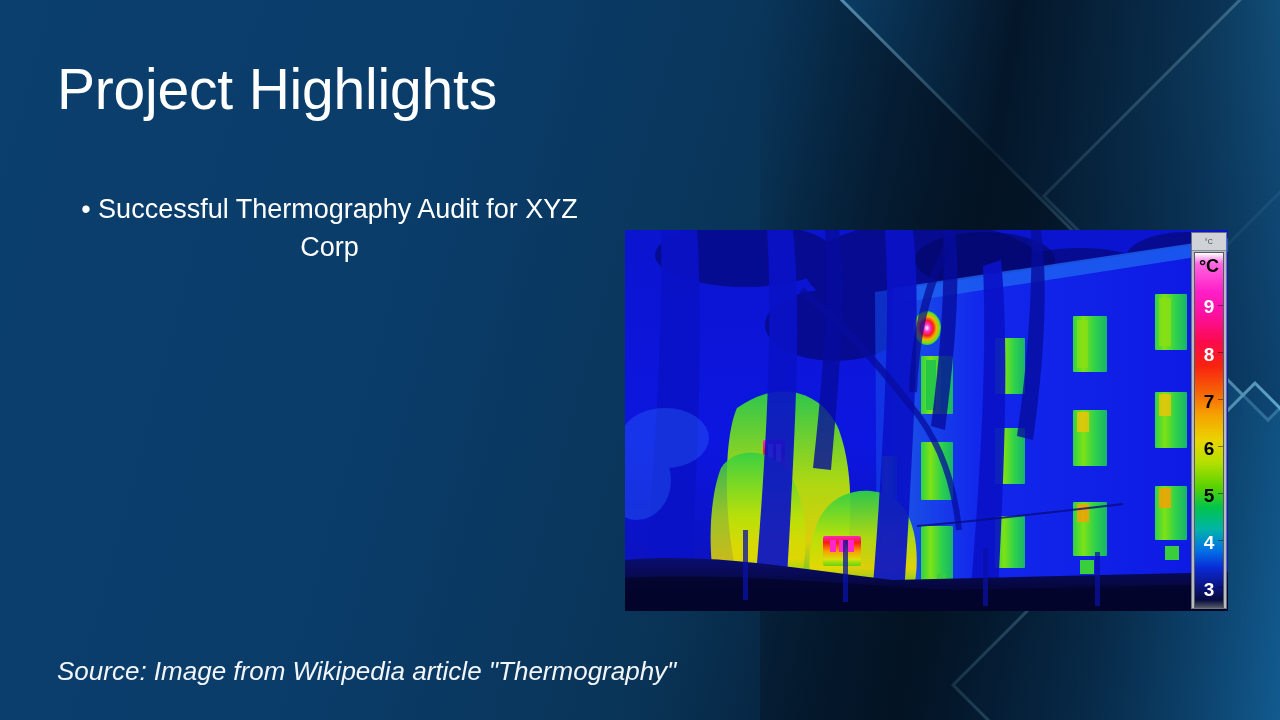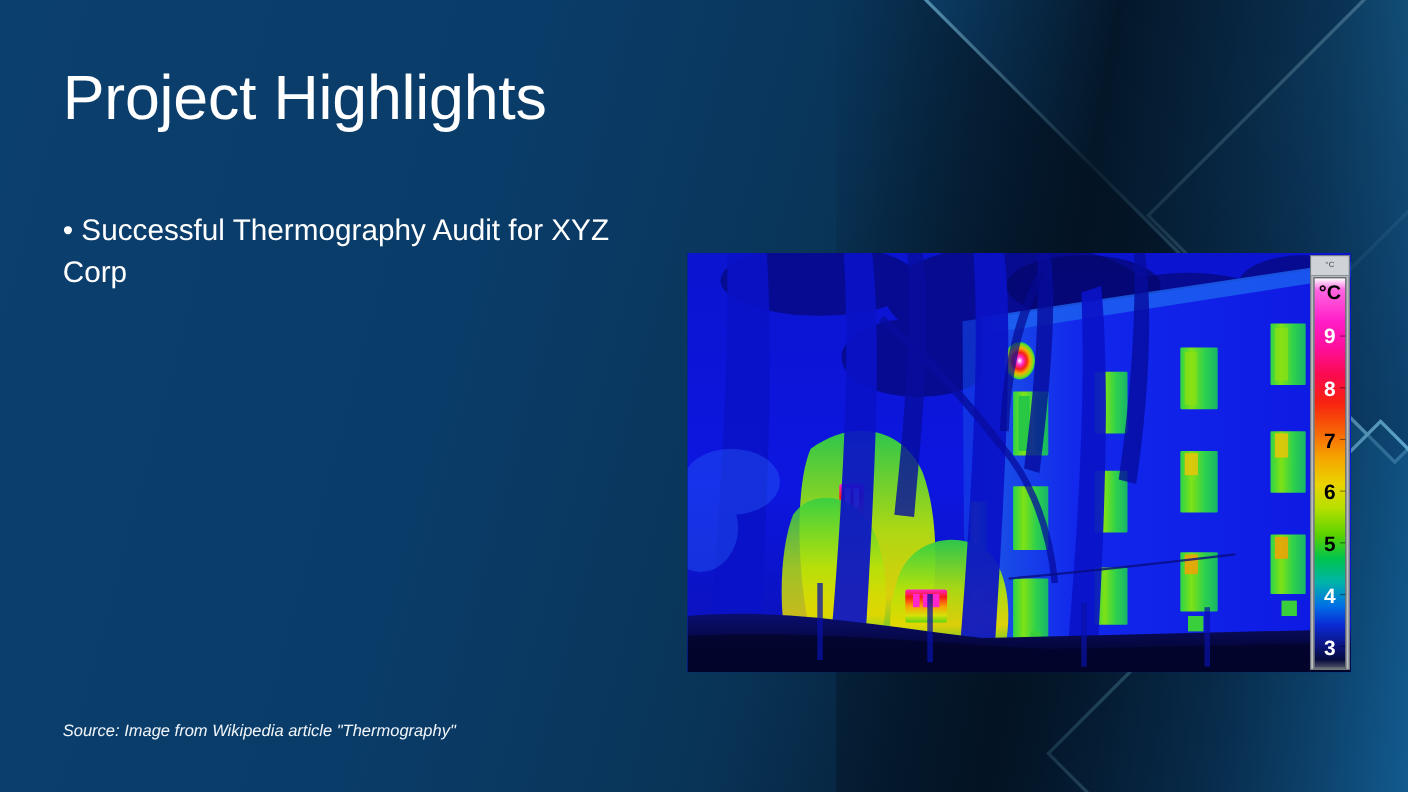--- a/index.html
+++ b/index.html
@@ -90,33 +90,34 @@
     color: #ffffff;
     letter-spacing: -0.2px;
     line-height: 1.15;
     white-space: nowrap;
   }
   .bullets {
     position: absolute;
     left: 57px;
     top: 190px;
     width: 545px;
+    text-align: center;
   }
   .bullet {
     color: #ffffff;
     font-size: 27px;
     line-height: 38px;
     margin-bottom: 16px;
     text-indent: 0;
   }
   .source-note {
     position: absolute;
     left: 57px;
     top: 656px;
-    font-size: 15px;
+    font-size: 26px;
     font-style: italic;
     color: #f2f6fa;
     white-space: nowrap;
   }
 
   
   .thermal-figure {
     position: absolute;
     left: 625px;
     top: 230px;

